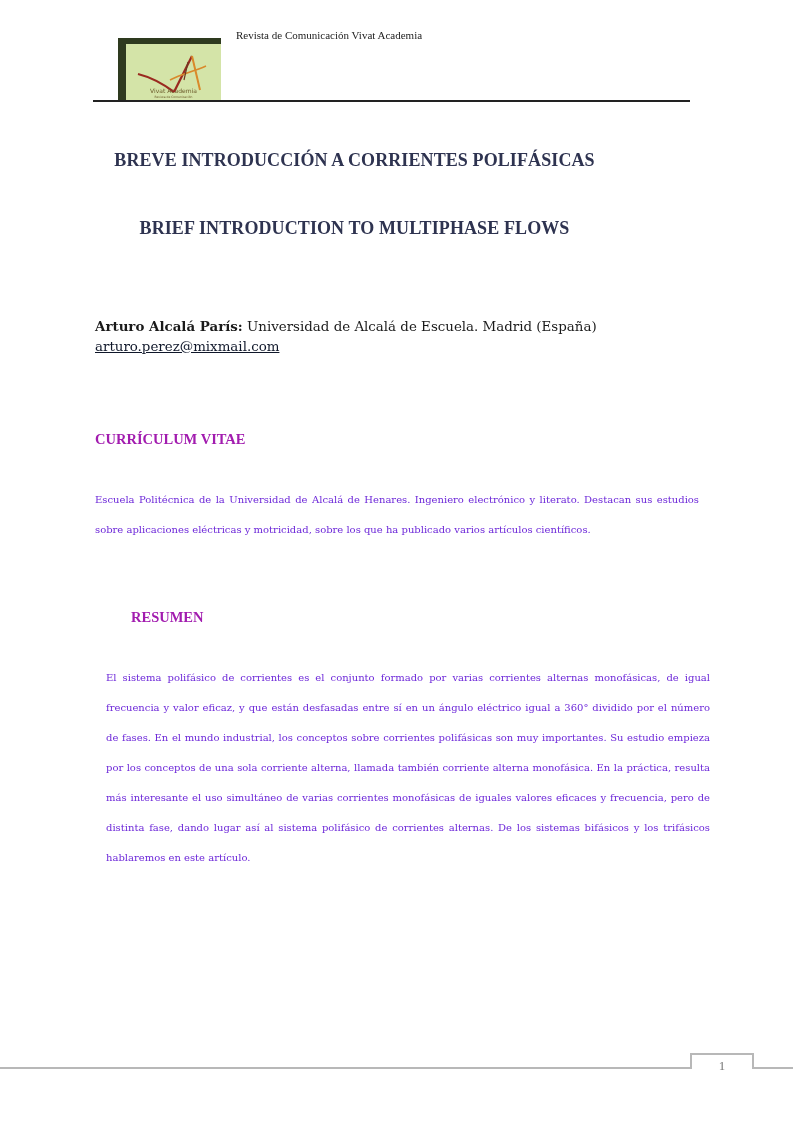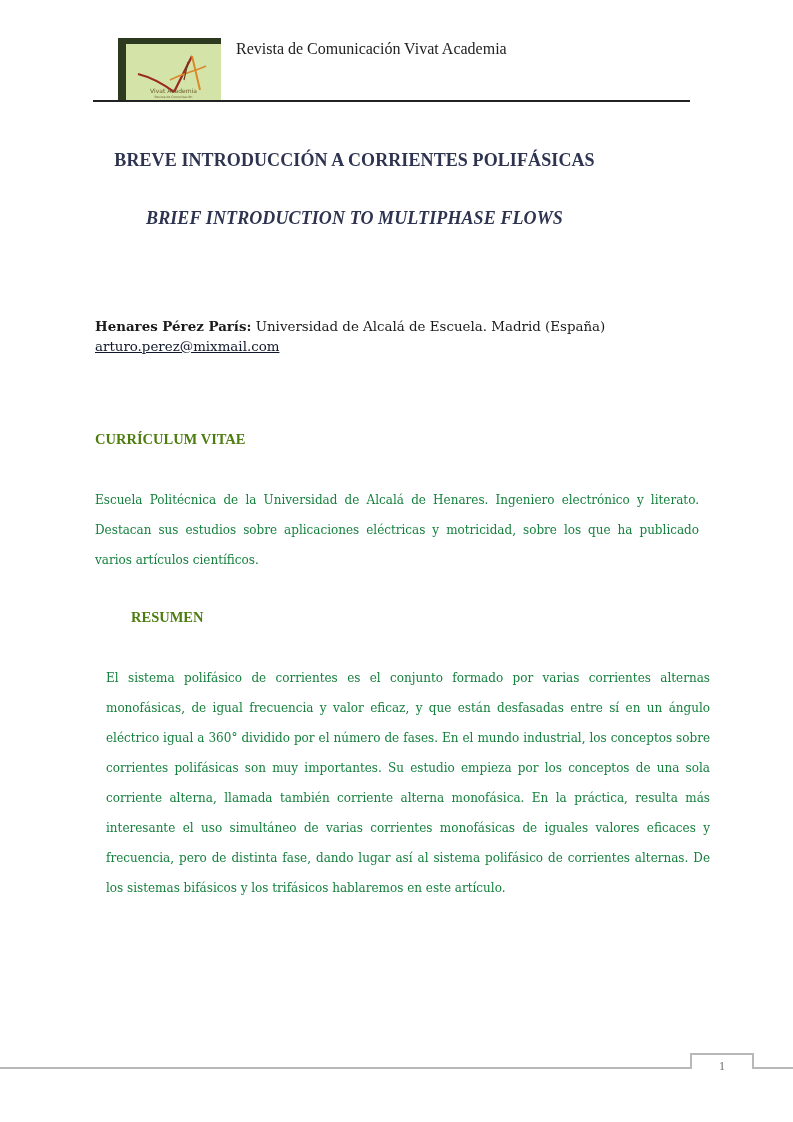--- a/index.html
+++ b/index.html
@@ -20,49 +20,49 @@
     .logo-inner svg { position: absolute; left: 0; top: 0; }
     .logo-text {
       position: absolute; left: 0; right: 0; bottom: 6px; text-align: center;
       font-family: "DejaVu Sans", sans-serif; font-size: 6px; color: #6b5a2a;
     }
     .logo-sub {
       position: absolute; left: 0; right: 0; bottom: 1px; text-align: center;
       font-family: "DejaVu Sans", sans-serif; font-size: 3px; color: #6b5a2a;
     }
     .journal {
-      position: absolute; left: 236px; top: 40px;
-      font-family: "Liberation Serif", serif; font-size: 16px; line-height: 17px; color: #222;
+      position: absolute; left: 236px; top: 27px;
+      font-family: "Liberation Serif", serif; font-size: 11px; line-height: 17px; color: #222;
     }
     .header-rule {
       position: absolute; left: 93px; top: 100px; width: 597px; height: 2px; background: #222;
     }
     .title {
       position: absolute; left: 0; width: 709px; text-align: center;
       font-family: "Liberation Serif", serif; font-weight: bold; font-size: 18px;
       color: #2e3350; letter-spacing: 0.1px;
     }
     .t1 { top: 150px; }
-    .t2 { top: 208px; font-style: italic; }
+    .t2 { top: 218px; }
     .author {
       position: absolute; left: 95px; top: 316px;
       font-family: "DejaVu Serif", serif; font-size: 13.4px; line-height: 20px;
     }
     .author b { font-weight: bold; }
     .email { color: #0f172a; text-decoration: underline; cursor: pointer; }
     .heading {
       position: absolute; left: 95px; font-family: "Liberation Serif", serif; font-weight: bold;
-      font-size: 14.5px; color: #4d7c0f;
+      font-size: 14.5px; color: #a21caf;
     }
     .h1 { top: 431px; }
     .h2 { top: 609px; margin-left: 36px; }
     .para {
       position: absolute; left: 95px; width: 604px;
-      font-family: "DejaVu Serif", serif; font-size: 12px; line-height: 30px;
-      text-align: justify; color: #15803d;
+      font-family: "DejaVu Serif", serif; font-size: 10px; line-height: 30px;
+      text-align: justify; color: #6d28d9;
     }
     .p1 { top: 485px; }
     .p2 { top: 663px; margin-left: 11px; }
     .footer-line-l {
       position: absolute; left: 0; top: 1067px; width: 690px; height: 2px; background: #b8b8b8;
     }
     .footer-line-r {
       position: absolute; left: 752px; top: 1067px; width: 41px; height: 2px; background: #b8b8b8;
     }
     .page-tab {
@@ -95,21 +95,21 @@
   <div>Revista de Comunicación Vivat Academia</div>
 </div>
 
 <div class="header-rule"></div>
 
 <div class="title t1">BREVE INTRODUCCIÓN A CORRIENTES POLIFÁSICAS</div>
 <div class="title t2">BRIEF INTRODUCTION TO MULTIPHASE FLOWS</div>
 
 <div class="author">
   <div>
-    <b>Henares Pérez París:</b><span> Universidad de Alcalá de Escuela. Madrid (España)</span>
+    <b>Arturo Alcalá París:</b><span> Universidad de Alcalá de Escuela. Madrid (España)</span>
   </div>
   <div>
     <a class="email">arturo.perez@mixmail.com</a>
   </div>
 </div>
 
 <div class="heading h1">CURRÍCULUM VITAE</div>
 <div class="para p1">Escuela Politécnica de la Universidad de Alcalá de Henares. Ingeniero electrónico y literato. Destacan sus estudios sobre aplicaciones eléctricas y motricidad, sobre los que ha publicado varios artículos científicos.</div>
 
 <div class="heading h2">RESUMEN</div>

